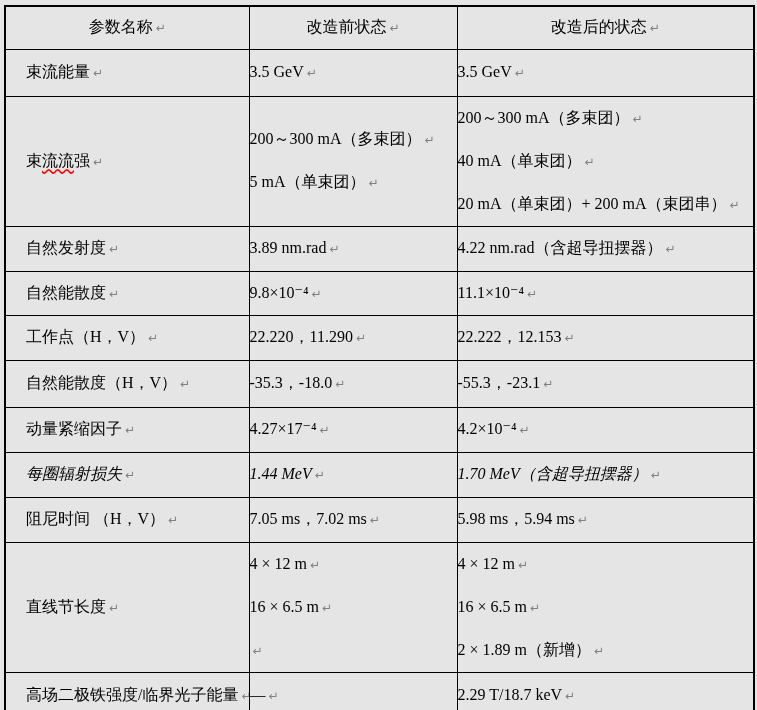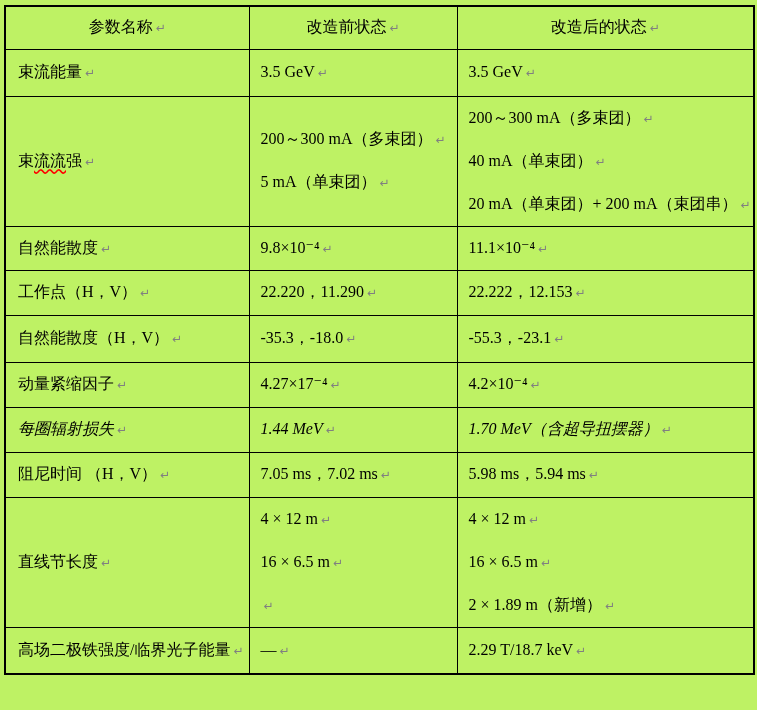--- a/index.html
+++ b/index.html
@@ -1,20 +1,20 @@
 <!DOCTYPE html>
 <html><head>
 <meta charset="utf-8">
 <style>
   html, body { margin: 0; padding: 0; background: #ffffff; }
   .page {
     position: relative;
     width: 757px;
     height: 710px;
-    background: #bef264;
+    background: #e5e5e5;
     overflow: hidden;
     font-family: "Liberation Serif", "DejaVu Serif", serif;
     color: #000000;
   }
   table.params {
     position: absolute;
     left: 4px;
     top: 5px;
     width: 749px;
     border-collapse: collapse;
@@ -26,22 +26,22 @@
   table.params { border-width: 2px; }
   th, td {
     font-size: 16px;
     font-weight: normal;
     color: #000000;
     vertical-align: middle;
     padding: 0;
     overflow: hidden;
   }
   th { text-align: center; }
-  td.param-cell { padding-left: 12px; }
-  td.val-cell  { padding-left: 11px; }
+  td.param-cell { padding-left: 20px; }
+  td.val-cell  { }
   .ln { line-height: 41px; white-space: nowrap; }
   .pil {
     color: #808080;
     font-size: 12px;
     margin-left: 3px;
     font-family: "DejaVu Sans", sans-serif;
   }
   .wavy {
     text-decoration-line: underline;
     text-decoration-style: wavy;
@@ -86,20 +86,31 @@
           <td class="val-cell">
             <div class="ln"><span>200～300 mA（多束团）</span><span class="pil" style="color: rgb(128, 128, 128);">↵</span></div>
             <div class="ln"><span>5 mA（单束团）</span><span class="pil" style="color: rgb(128, 128, 128);">↵</span></div>
           </td>
           <td class="val-cell">
             <div class="ln"><span>200～300 mA（多束团）</span><span class="pil" style="color: rgb(128, 128, 128);">↵</span></div>
             <div class="ln"><span>40 mA（单束团）</span><span class="pil" style="color: rgb(128, 128, 128);">↵</span></div>
             <div class="ln"><span>20 mA（单束团）+ 200 mA（束团串）</span><span class="pil" style="color: rgb(128, 128, 128);">↵</span></div>
           </td>
         </tr>
+        <tr style="height: 45px;">
+          <td class="param-cell">
+            <div class="ln"><span>自然发射度</span><span class="pil" style="color: rgb(128, 128, 128);">↵</span></div>
+          </td>
+          <td class="val-cell">
+            <div class="ln"><span>3.89 nm.rad</span><span class="pil" style="color: rgb(128, 128, 128);">↵</span></div>
+          </td>
+          <td class="val-cell">
+            <div class="ln"><span>4.22 nm.rad（含超导扭摆器）</span><span class="pil" style="color: rgb(128, 128, 128);">↵</span></div>
+          </td>
+        </tr>
         <tr style="height: 44px;">
           <td class="param-cell">
             <div class="ln"><span>自然能散度</span><span class="pil" style="color: rgb(128, 128, 128);">↵</span></div>
           </td>
           <td class="val-cell">
             <div class="ln"><span>9.8×10⁻⁴</span><span class="pil" style="color: rgb(128, 128, 128);">↵</span></div>
           </td>
           <td class="val-cell">
             <div class="ln"><span>11.1×10⁻⁴</span><span class="pil" style="color: rgb(128, 128, 128);">↵</span></div>
           </td>

